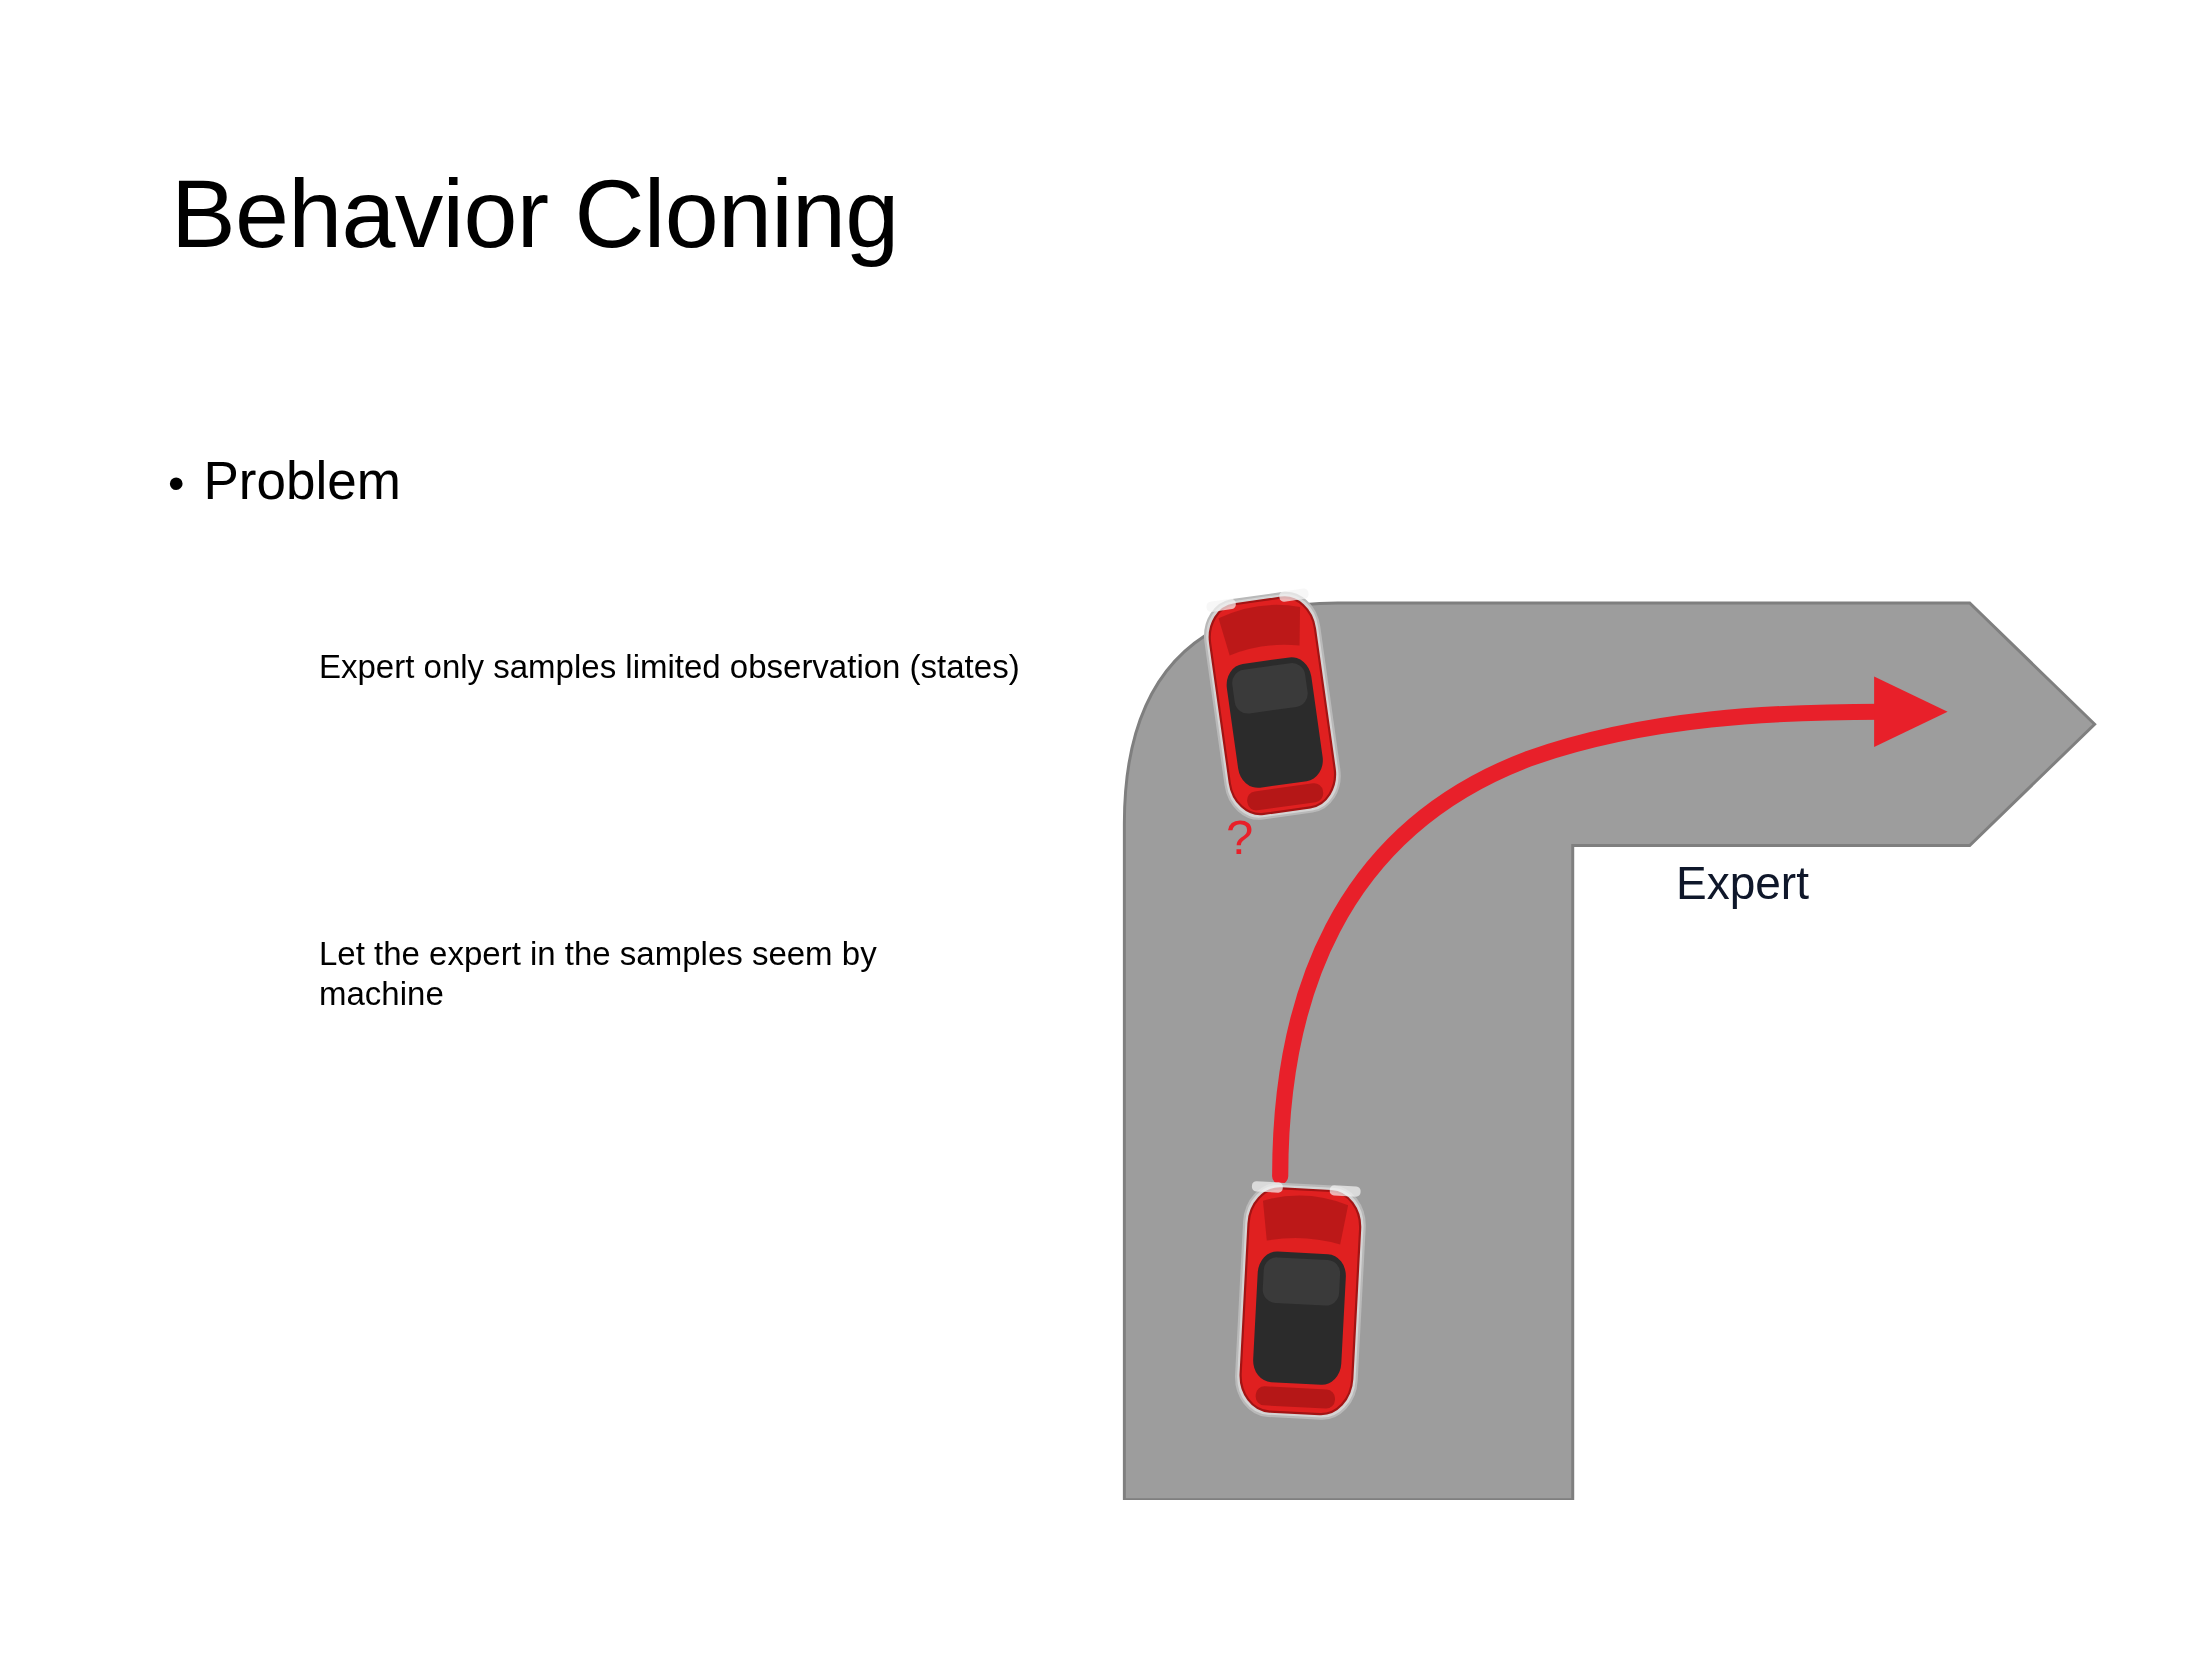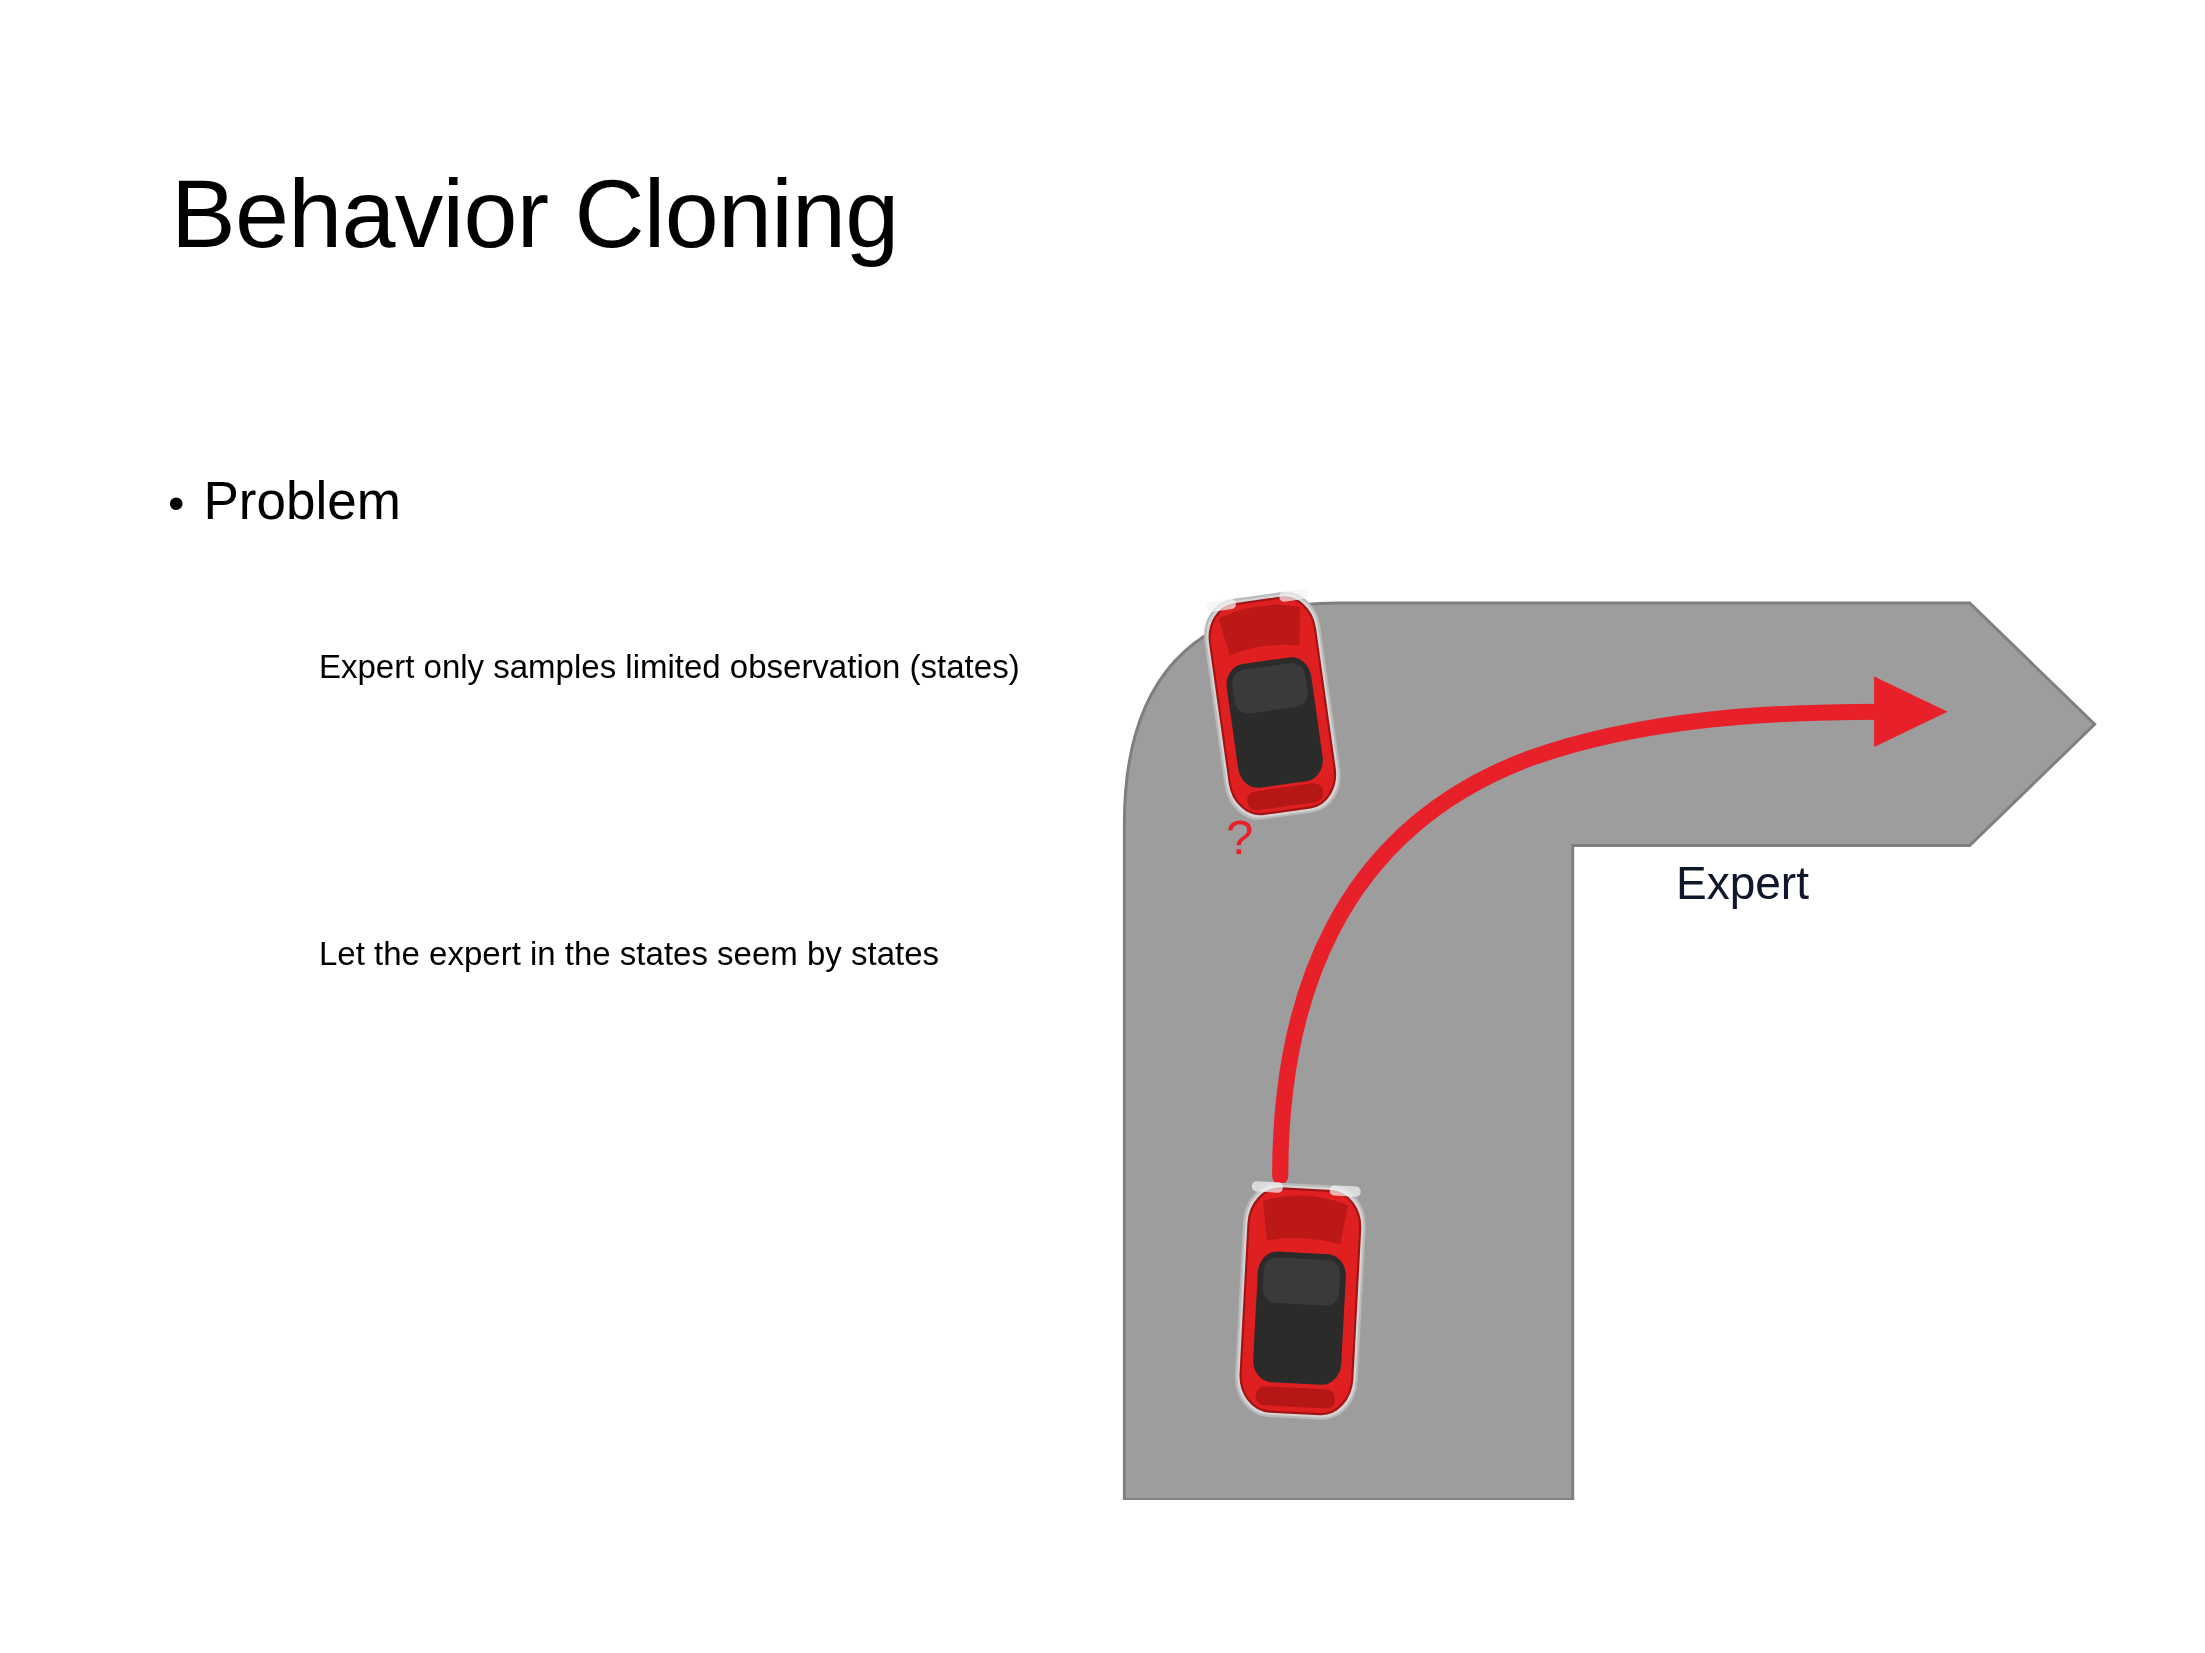--- a/index.html
+++ b/index.html
@@ -46,21 +46,20 @@
   }
   .bullet-dot {
     font-size: 47px;
     line-height: 1;
     color: #000000;
   }
   .bullet-label {
     font-size: 53px;
     color: #000000;
     white-space: nowrap;
-    margin-top: 20px;
   }
 
   .sub-block {
     position: absolute;
     left: 319px;
     font-size: 33px;
     line-height: 1.22;
     color: #000000;
   }
   .sub-1 { top: 647px;  width: 867px; }
@@ -101,21 +100,21 @@
 
   <div class="slide-title">Behavior Cloning</div>
 
   <div class="bullet-row">
     <span class="bullet-dot">•</span>
     <span class="bullet-label">Problem</span>
   </div>
 
   <div class="sub-block sub-1">Expert only samples limited observation (states)</div>
 
-  <div class="sub-block sub-2">Let the expert in the states seem by states</div>
+  <div class="sub-block sub-2">Let the expert in the samples seem by machine</div>
 
 
   <div class="figure">
     <svg width="985" height="912" viewBox="0 0 1340 1240">
 
       <path d="M 10 1240
                L 10 320
                Q 10 20 300 20
                L 1160 20
                L 1330 185

